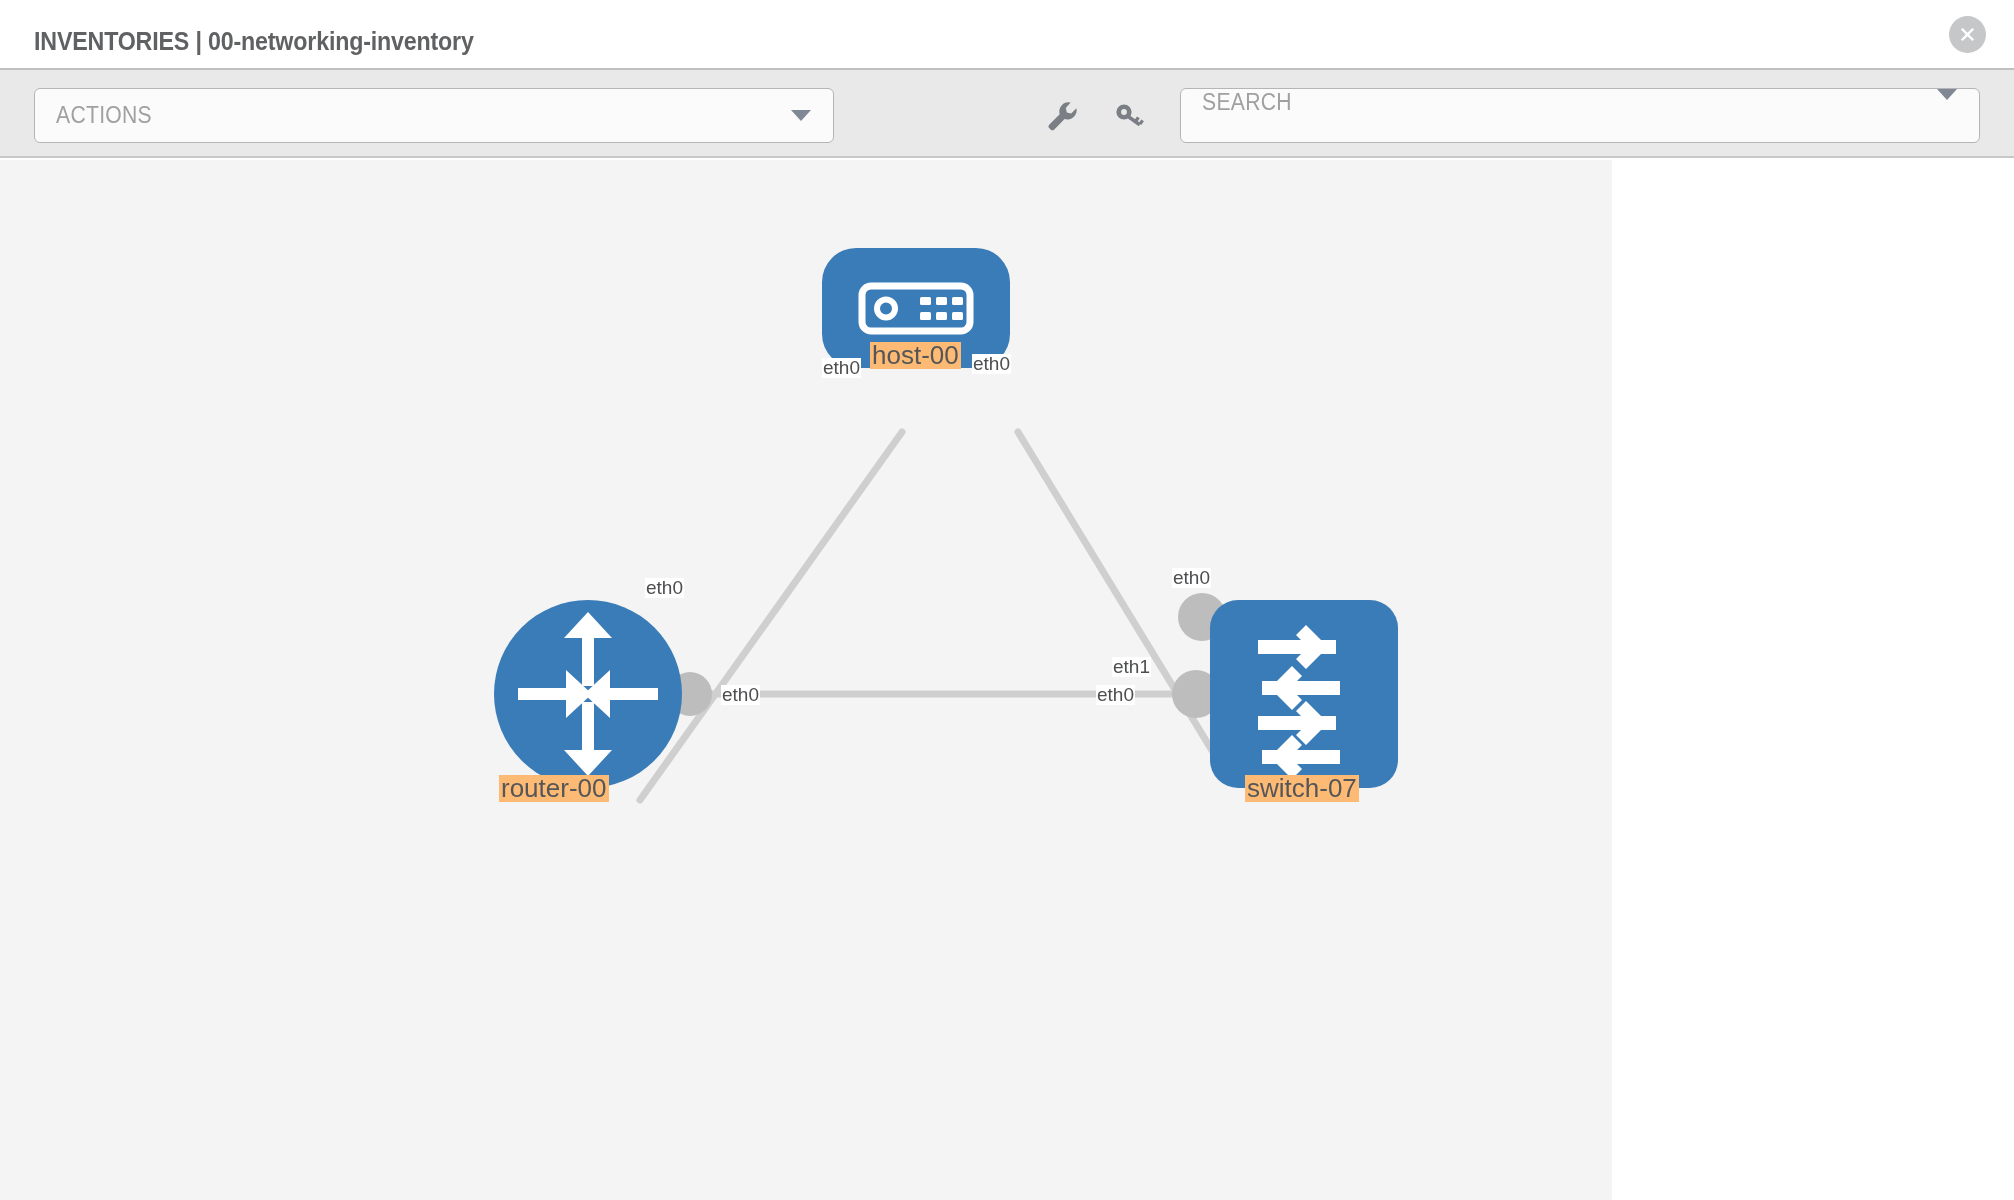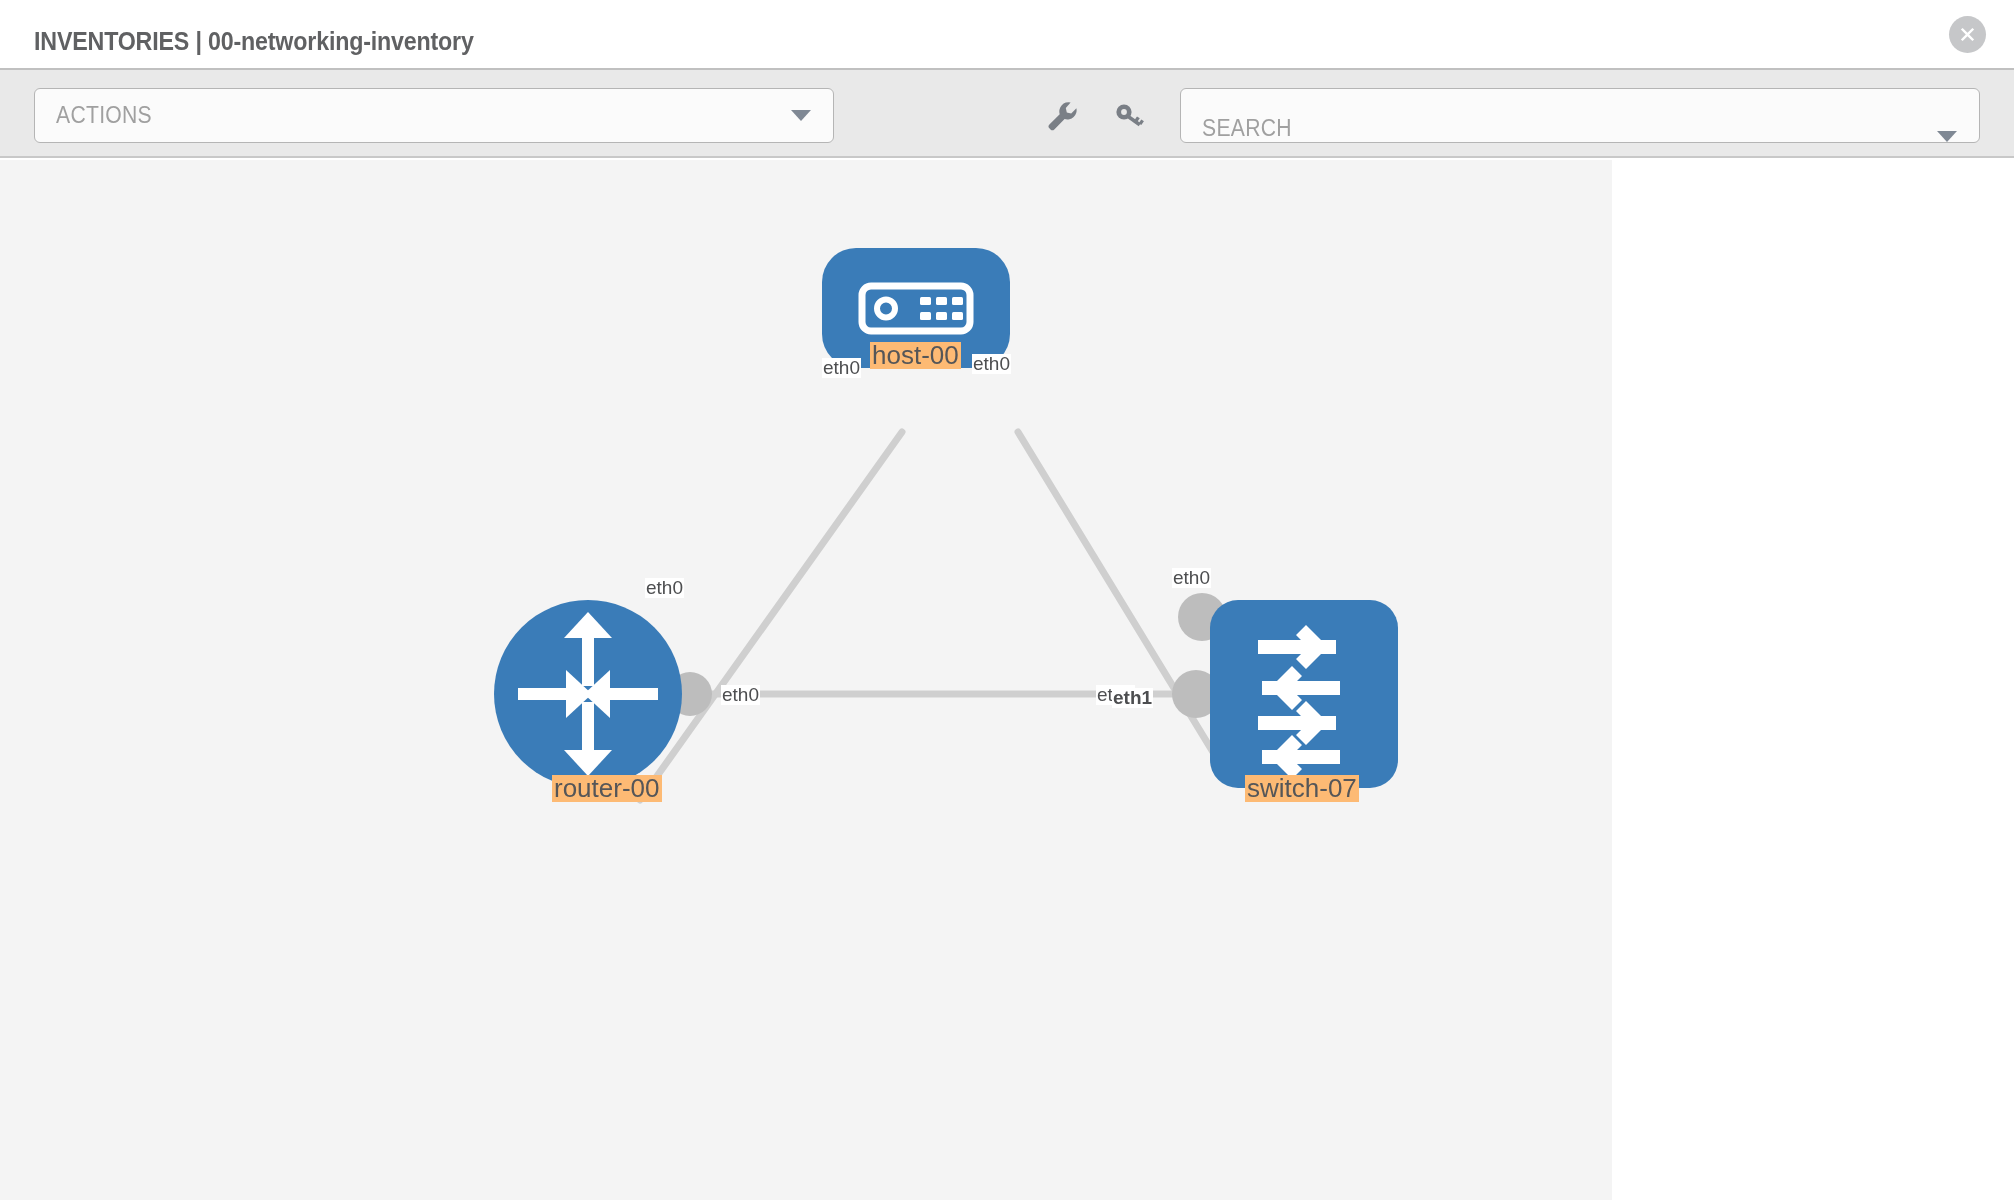--- a/index.html
+++ b/index.html
@@ -108,21 +108,21 @@
   .tool-icon svg { display: block; }
 
   .search-box {
     position: absolute;
     left: 1180px; top: 18px;
     width: 800px; height: 55px;
     background: #fbfbfb;
     border: 1px solid #b5b5b5;
     border-radius: 6px;
     display: flex;
-    align-items: flex-end;
+    align-items: flex-start;
     cursor: text;
   }
   .search-box .label {
     margin-left: 21px;
     font-size: 23px;
     color: #a0a0a0;
     letter-spacing: 0.3px;
     font-stretch: condensed;
     transform: scaleX(0.92);
     transform-origin: left center;
@@ -295,22 +295,22 @@
     <div class="iface-label" style="left:972px; top:194px;">eth0</div>
 
     <div class="iface-label" style="left:645px; top:418px;">eth0</div>
 
     <div class="iface-label" style="left:1172px; top:408px;">eth0</div>
 
     <div class="iface-label" style="left:721px; top:525px;">eth0</div>
 
     <div class="iface-label" style="left:1096px; top:525px;">eth0</div>
 
-    <div class="iface-label" style="left:1112px; top:528px;font-weight:bold;">eth1</div>
+    <div class="iface-label" style="left:1112px; top:497px;">eth1</div>
 
     <div class="node-label" style="left:870px; top:182px;">host-00</div>
 
-    <div class="node-label" style="left:552px; top:615px;">router-00</div>
+    <div class="node-label" style="left:499px; top:615px;">router-00</div>
 
     <div class="node-label" style="left:1245px; top:615px;">switch-07</div>
 
   </div>
 </div>
 
 </body></html>

